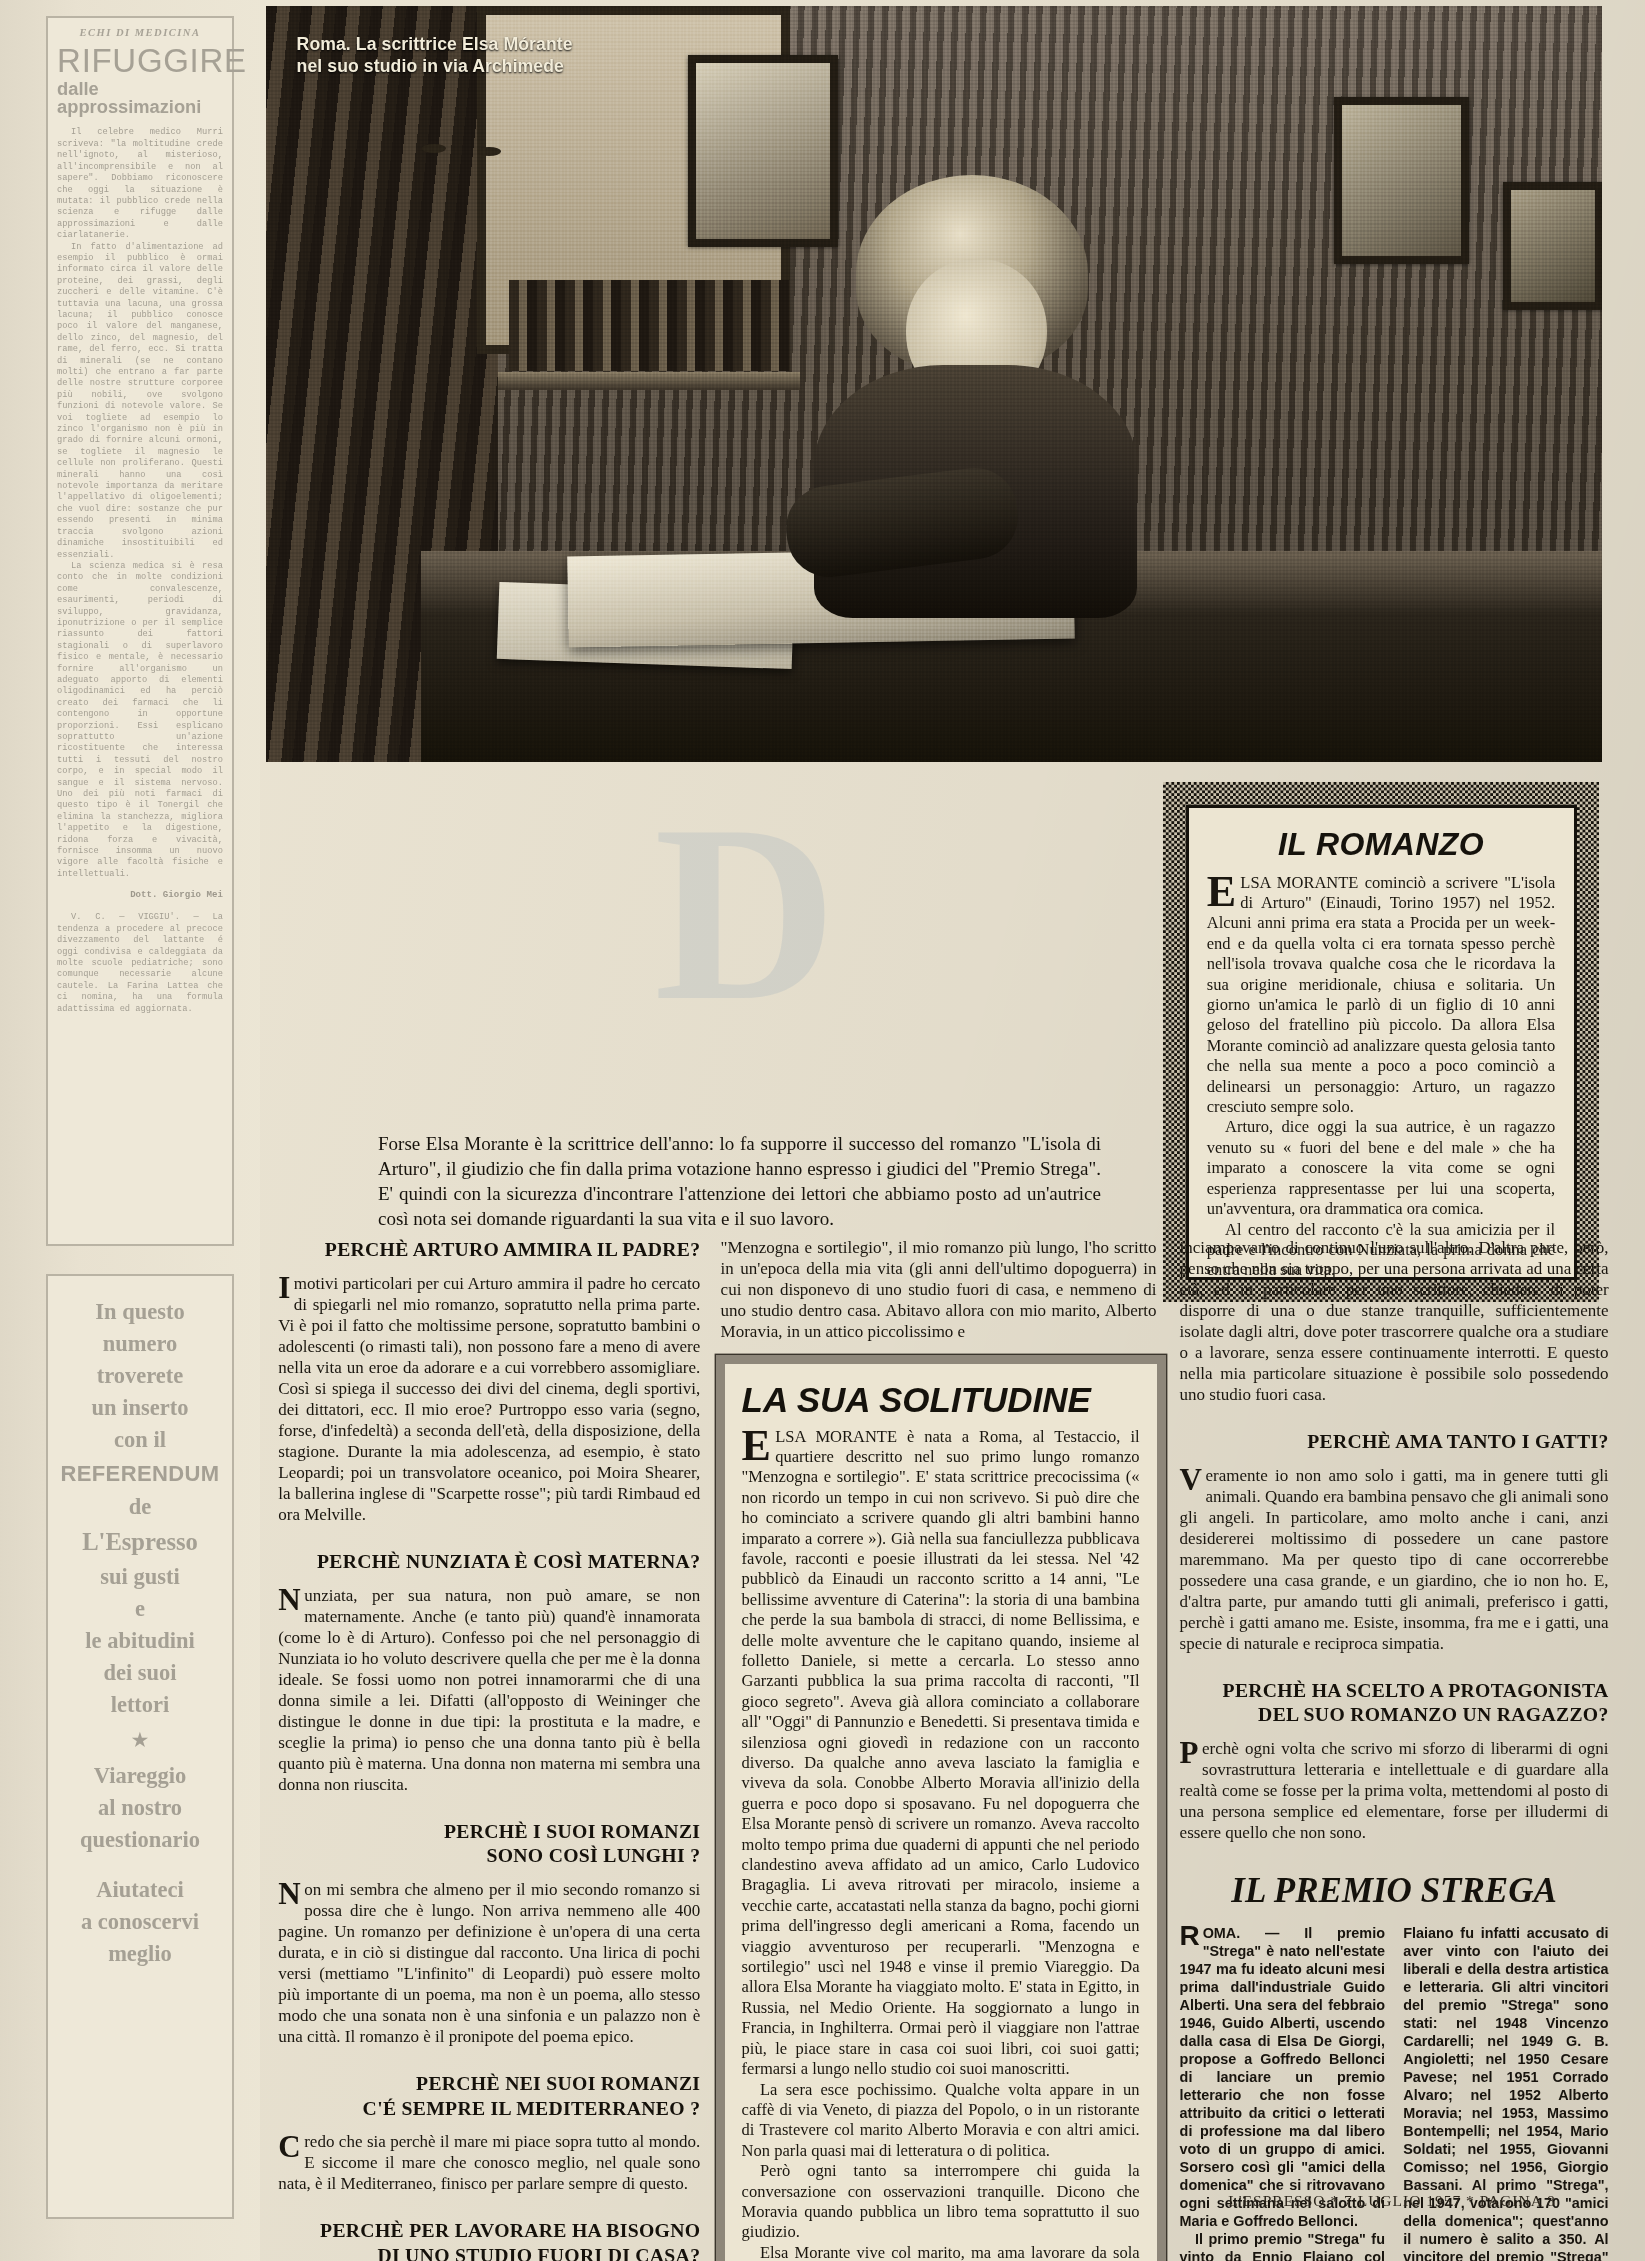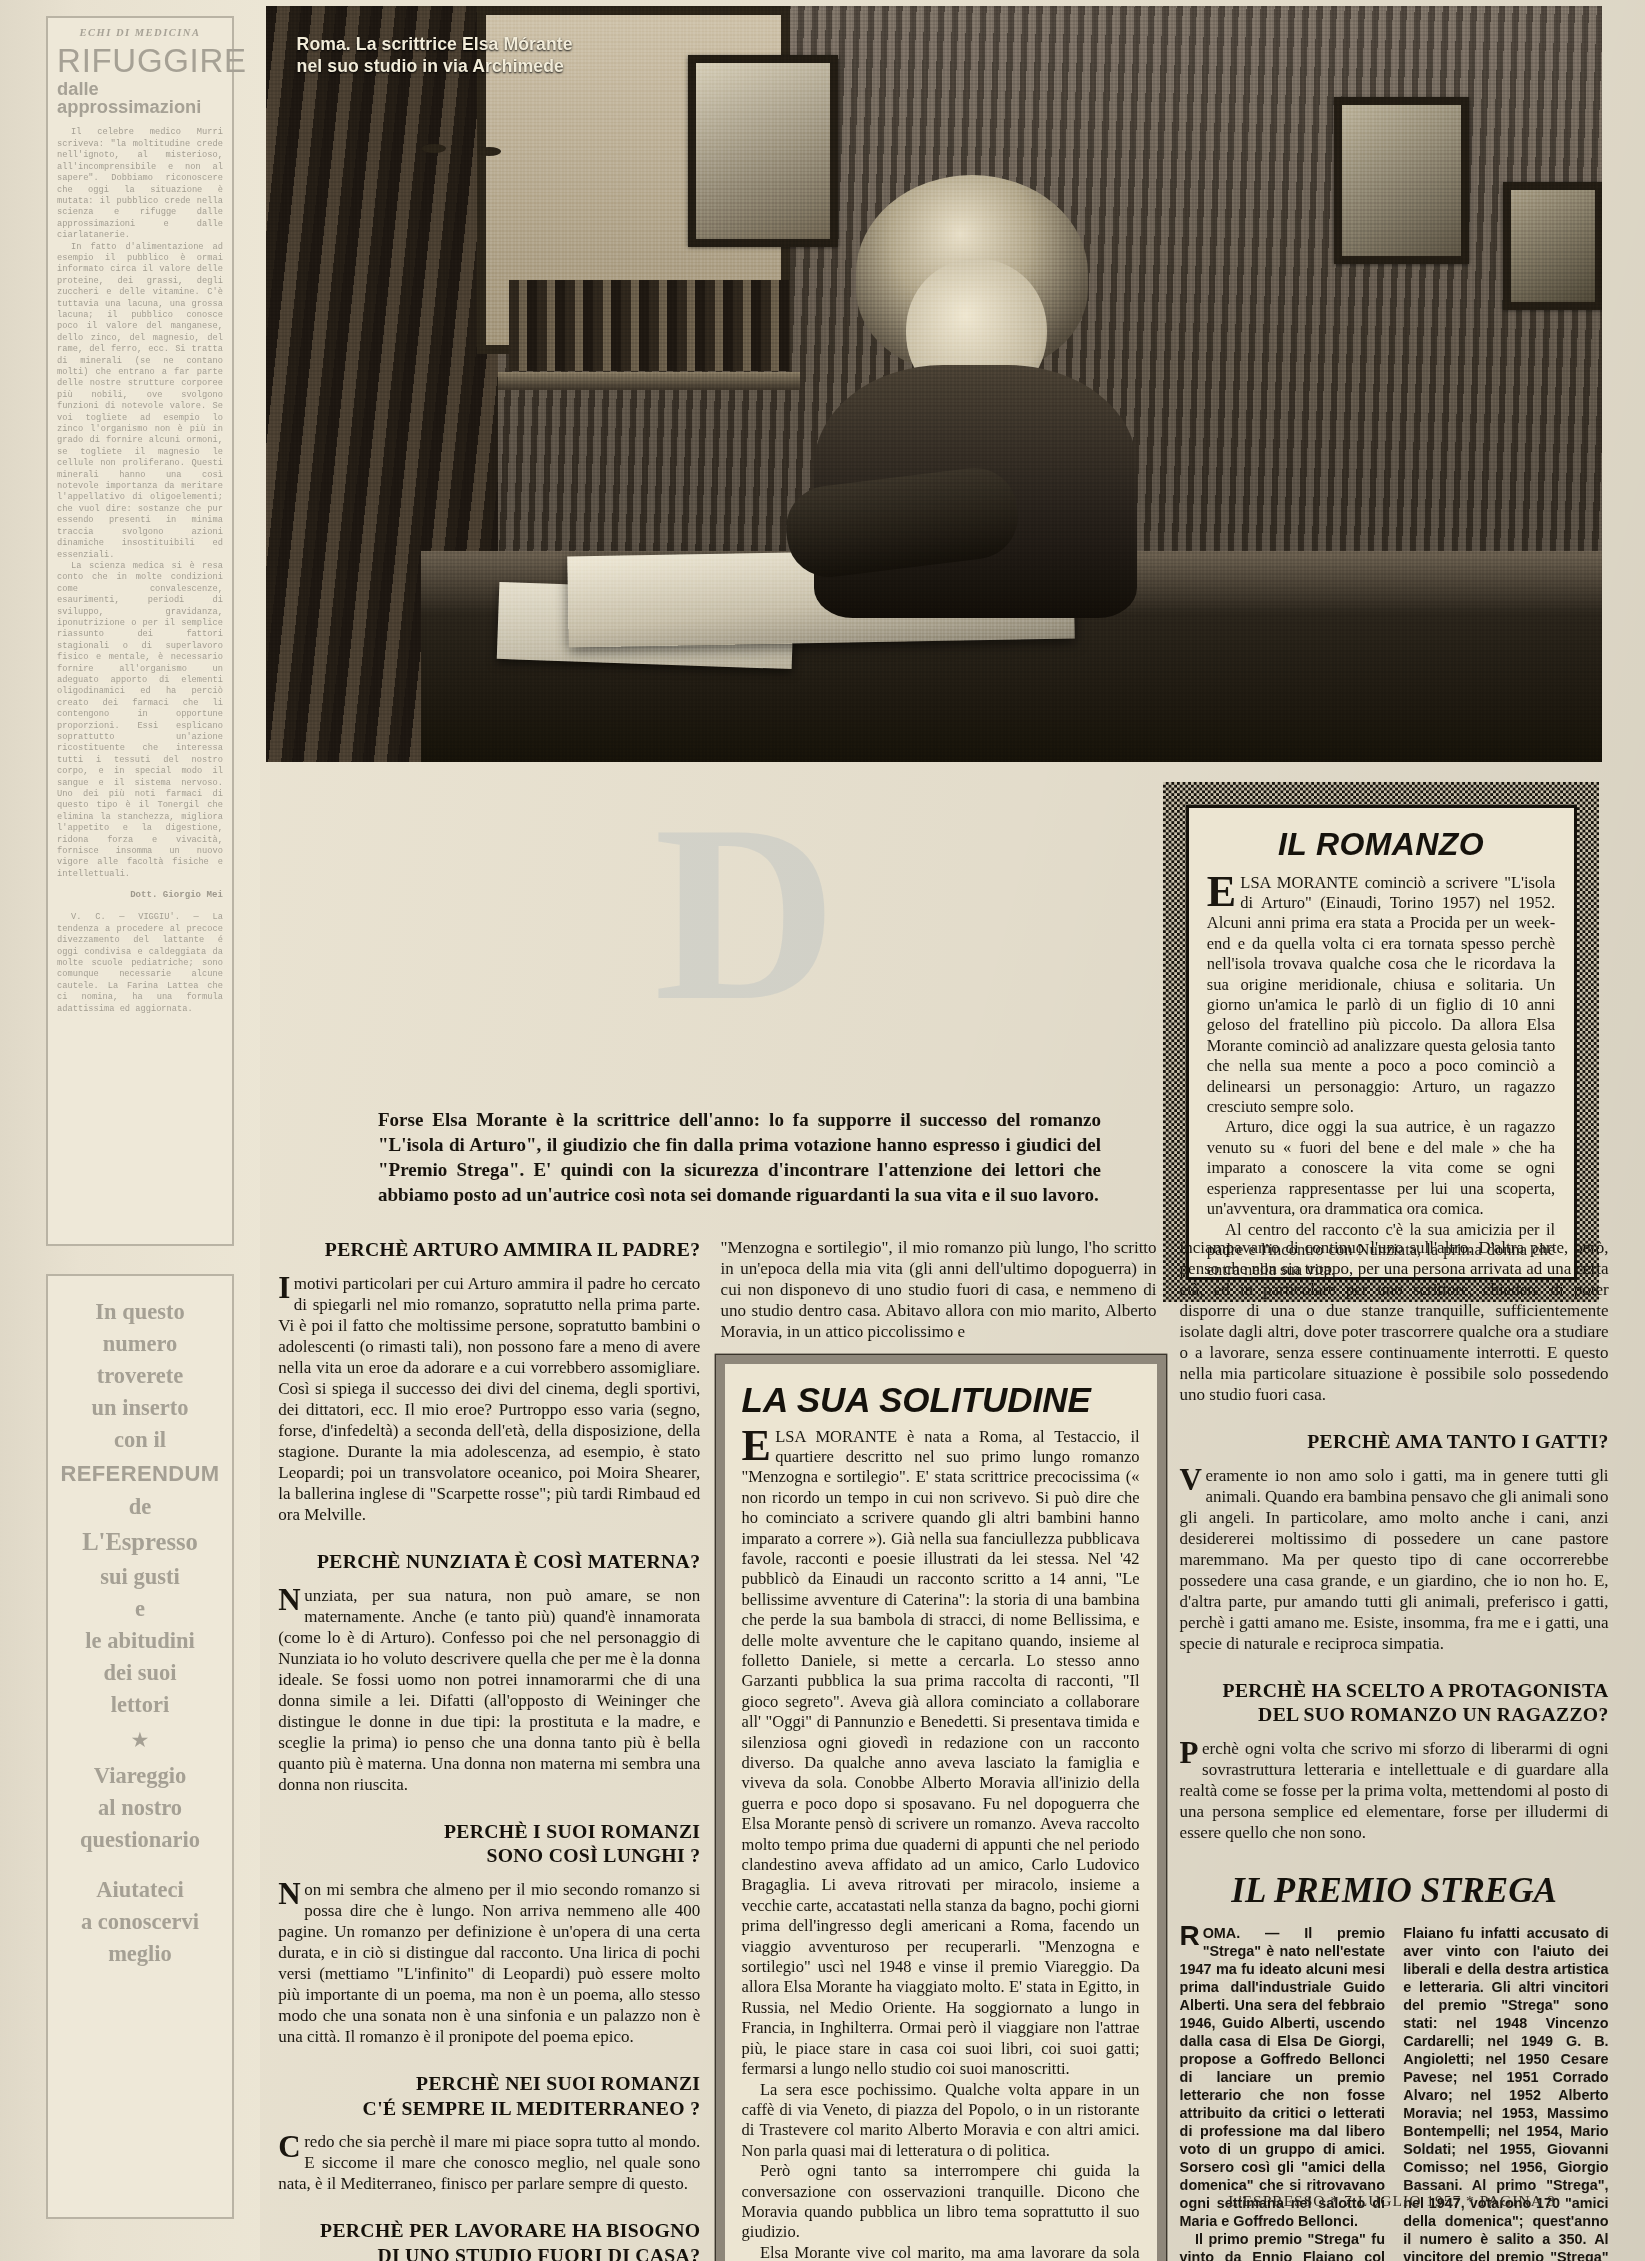--- a/index.html
+++ b/index.html
@@ -226,22 +226,22 @@
   }
   .romanzo-text p{margin:0;text-indent:18.3px;}
   .romanzo-text p.first{text-indent:0;}
   .dropcap{
     float:left;font-size:44px;line-height:34px;font-weight:700;
     padding:2.8px 4.2px 0 0;font-family:"Liberation Serif",serif;
   }
 
   
   .standfirst{
-    position:absolute;left:118px;top:1107px;width:723px;
-    font-family:"Liberation Serif",serif;font-weight:700;
+    position:absolute;left:118px;top:1131px;width:723px;
+    font-family:"Liberation Serif",serif;font-weight:400;
     font-size:19px;line-height:25px;color:#17130d;text-align:justify;
   }
 
   
   .watermark{
     position:absolute;left:394px;top:787px;width:295px;height:394px;
     font-family:"Liberation Serif",serif;font-size:253px;font-weight:700;
     color:rgba(120,150,180,.17);line-height:1;pointer-events:none;
     user-select:none;
   }

